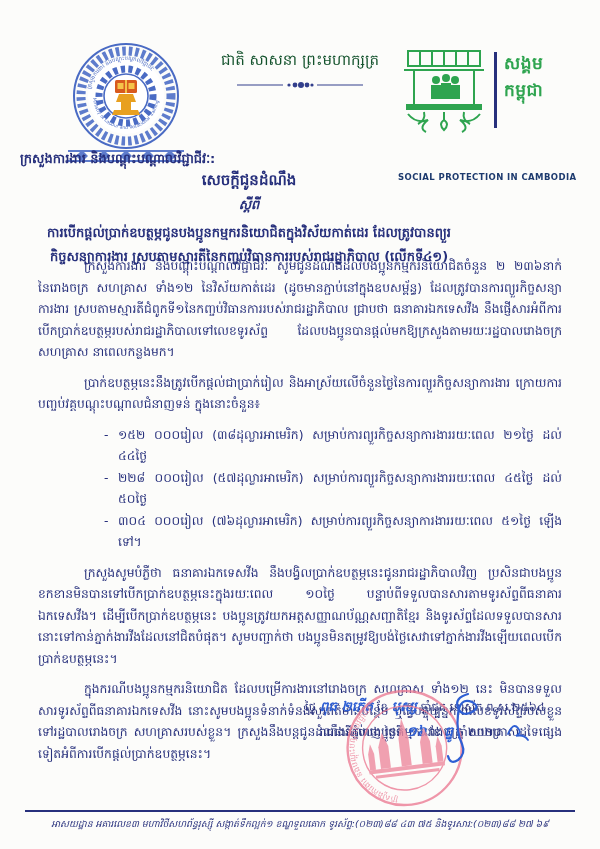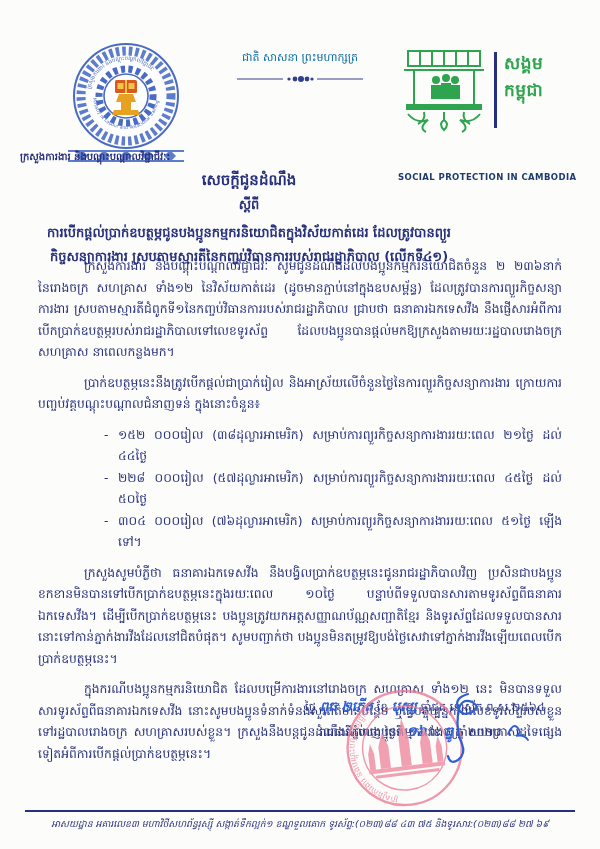--- a/index.html
+++ b/index.html
@@ -3,37 +3,37 @@
 <meta charset="utf-8">
 <style>
   html,body{margin:0;padding:0;}
   body{width:600px;height:849px;font-family:"DejaVu Sans","Liberation Sans",sans-serif;}
   .page{position:relative;width:600px;height:849px;background:#fcfcfa;overflow:hidden;color:#27307c;}
 
   
   .seal-left{position:absolute;left:60px;top:38px;width:132px;height:128px;}
   .kingdom{position:absolute;left:170px;top:42px;width:260px;text-align:center;}
   .kingdom-title{font-size:17px;font-weight:bold;color:#27307c;letter-spacing:.5px;}
-  .kingdom-motto{font-size:11px;color:#0369a1;margin-top:8px;}
+  .kingdom-motto{font-size:15px;color:#14532d;margin-top:8px;}
   .motto-divider{margin:8px auto 0;display:block;}
 
   .logo-right{position:absolute;left:398px;top:48px;width:182px;height:104px;}
   .pavilion{position:absolute;left:0;top:0;}
   .logo-vline{position:absolute;left:96px;top:4px;width:3px;height:76px;background:#27307c;}
   .logo-khmer{position:absolute;left:106px;top:2px;width:76px;color:#2ea44f;font-weight:bold;
               font-size:17px;line-height:27px;letter-spacing:.5px;}
   .logo-caption{position:absolute;left:0;top:88px;width:182px;font-size:8.5px;font-weight:bold;
                 color:#1d3a6e;letter-spacing:.4px;white-space:nowrap;margin-top:36px;}
 
-  .ministry-line{position:absolute;left:20px;top:150px;font-size:10px;font-weight:bold;color:#27307c;}
+  .ministry-line{position:absolute;left:20px;top:150px;font-size:13px;font-weight:bold;color:#27307c;}
 
   
   .title-block{position:absolute;left:0;top:170px;width:498px;text-align:center;color:#27307c;}
   .title-heading{font-size:15px;font-weight:bold;}
-  .title-sub{font-size:13px;font-weight:bold;margin-top:4px;}
+  .title-sub{font-size:13px;font-weight:bold;margin-top:4px;font-style:italic;}
   .title-line{font-size:13px;font-weight:bold;line-height:24px;padding:0 42px;}
   .title-line.first{margin-top:6px;}
 
   
   .body-text{position:absolute;left:38px;top:256px;width:524px;font-size:12.3px;line-height:21.5px;
              color:#27307c;text-align:justify;}
   .para{margin:0 0 9px 0;text-indent:46px;}
   .bullet-list{margin:0 0 9px 0;padding-left:66px;}
   .bullet-row{display:flex;line-height:21.5px;}
   .bullet-dash{width:14px;flex:none;}

